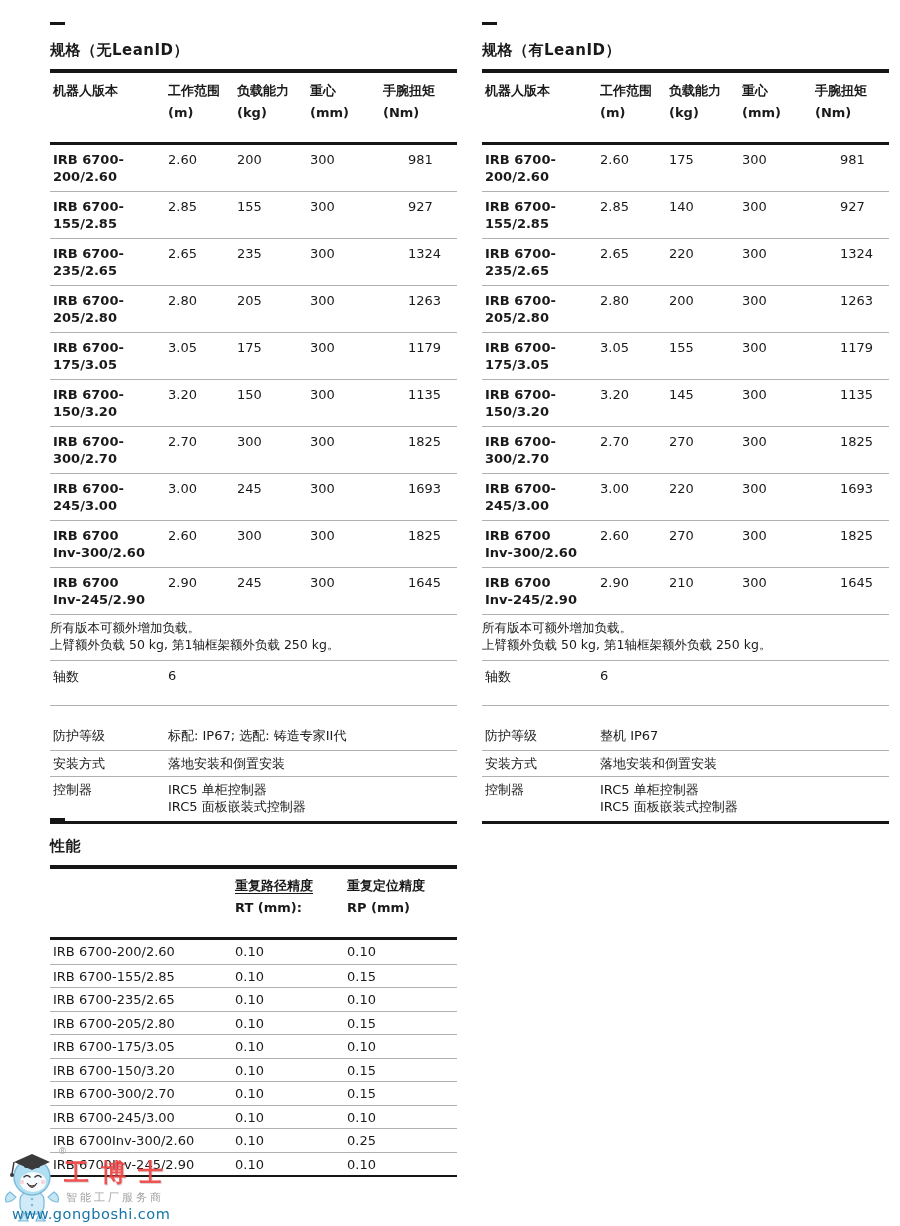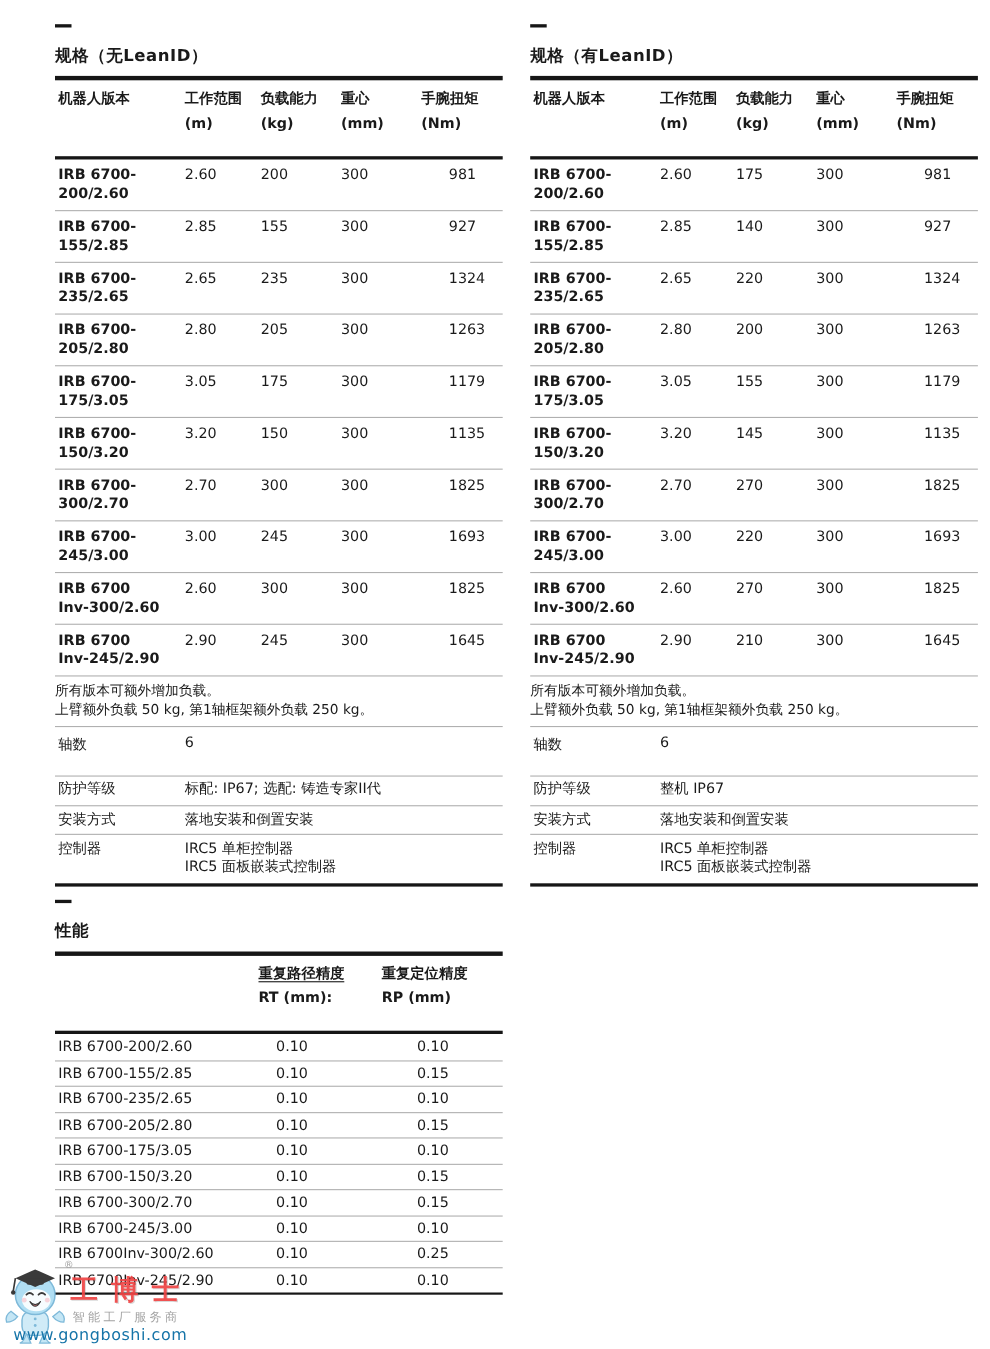--- a/index.html
+++ b/index.html
@@ -21,31 +21,31 @@
   .hcell .l2{margin-top:5px;}
   .spec-row{height:47px;box-sizing:border-box;border-bottom:1px solid #b0b0b0;padding-top:6px;font-size:13px;line-height:17px;}
   .spec-row .c-name{padding-left:3px;font-weight:bold;}
   .c-torque{text-align:right;padding-right:44px;margin-left:25px;}
   .notes{height:45px;box-sizing:border-box;padding-top:4px;font-size:12.5px;line-height:17px;}
   .axes{height:45px;box-sizing:border-box;border-top:1px solid #b0b0b0;padding-top:7px;font-size:13px;
         display:grid;grid-template-columns:118px 1fr;}
   .axes .lab{padding-left:3px;}
   .attr-row{display:grid;grid-template-columns:118px 1fr;border-top:1px solid #b0b0b0;
         padding:4px 0 4px 0;font-size:13px;line-height:17px;}
-  .attr-row:first-child{padding-top:3px;padding-bottom:6px;}
+  .attr-row:first-child{padding-top:21px;padding-bottom:6px;}
   .attr-row:last-of-type{padding-bottom:6px;}
   .attr-row .lab{padding-left:3px;}
   .bottom-rule{height:3px;background:#161616;}
   
   #perf{left:50px;top:818px;}
   .grid3{display:grid;grid-template-columns:185px 112px 110px;}
   .perf-header{height:68px;box-sizing:border-box;padding-top:8px;font-weight:bold;font-size:13px;line-height:17px;}
   .perf-header .ul .l1{text-decoration:underline;text-underline-offset:3px;}
   .perf-rows{border-bottom:2px solid #161616;}
-  .perf-row{height:23.5px;box-sizing:border-box;border-top:1px solid #b0b0b0;padding-top:3px;font-size:13px;line-height:17px;gap:16px;}
+  .perf-row{height:23.5px;box-sizing:border-box;border-top:1px solid #b0b0b0;padding-top:3px;font-size:13px;line-height:17px;}
   .perf-row:first-child{border-top:none;}
   .perf-row .c-name{padding-left:3px;}
   
   #watermark{position:absolute;left:2px;top:1146px;width:230px;height:80px;opacity:.92;}
   #mascot{position:absolute;left:0;top:4px;}
   .reg{position:absolute;left:56px;top:0;font-size:9px;color:#9a9a9a;}
   .brand{position:absolute;left:62px;top:10px;font-size:25px;font-weight:bold;color:#ef4444;
          font-family:"DejaVu Serif","Liberation Serif",serif;letter-spacing:12px;white-space:nowrap;
          text-shadow:1px 1px 0 rgba(90,90,90,.25);}
   .tagline{position:absolute;left:64px;top:44px;font-size:11px;color:#9a9a9a;letter-spacing:3px;white-space:nowrap;}

